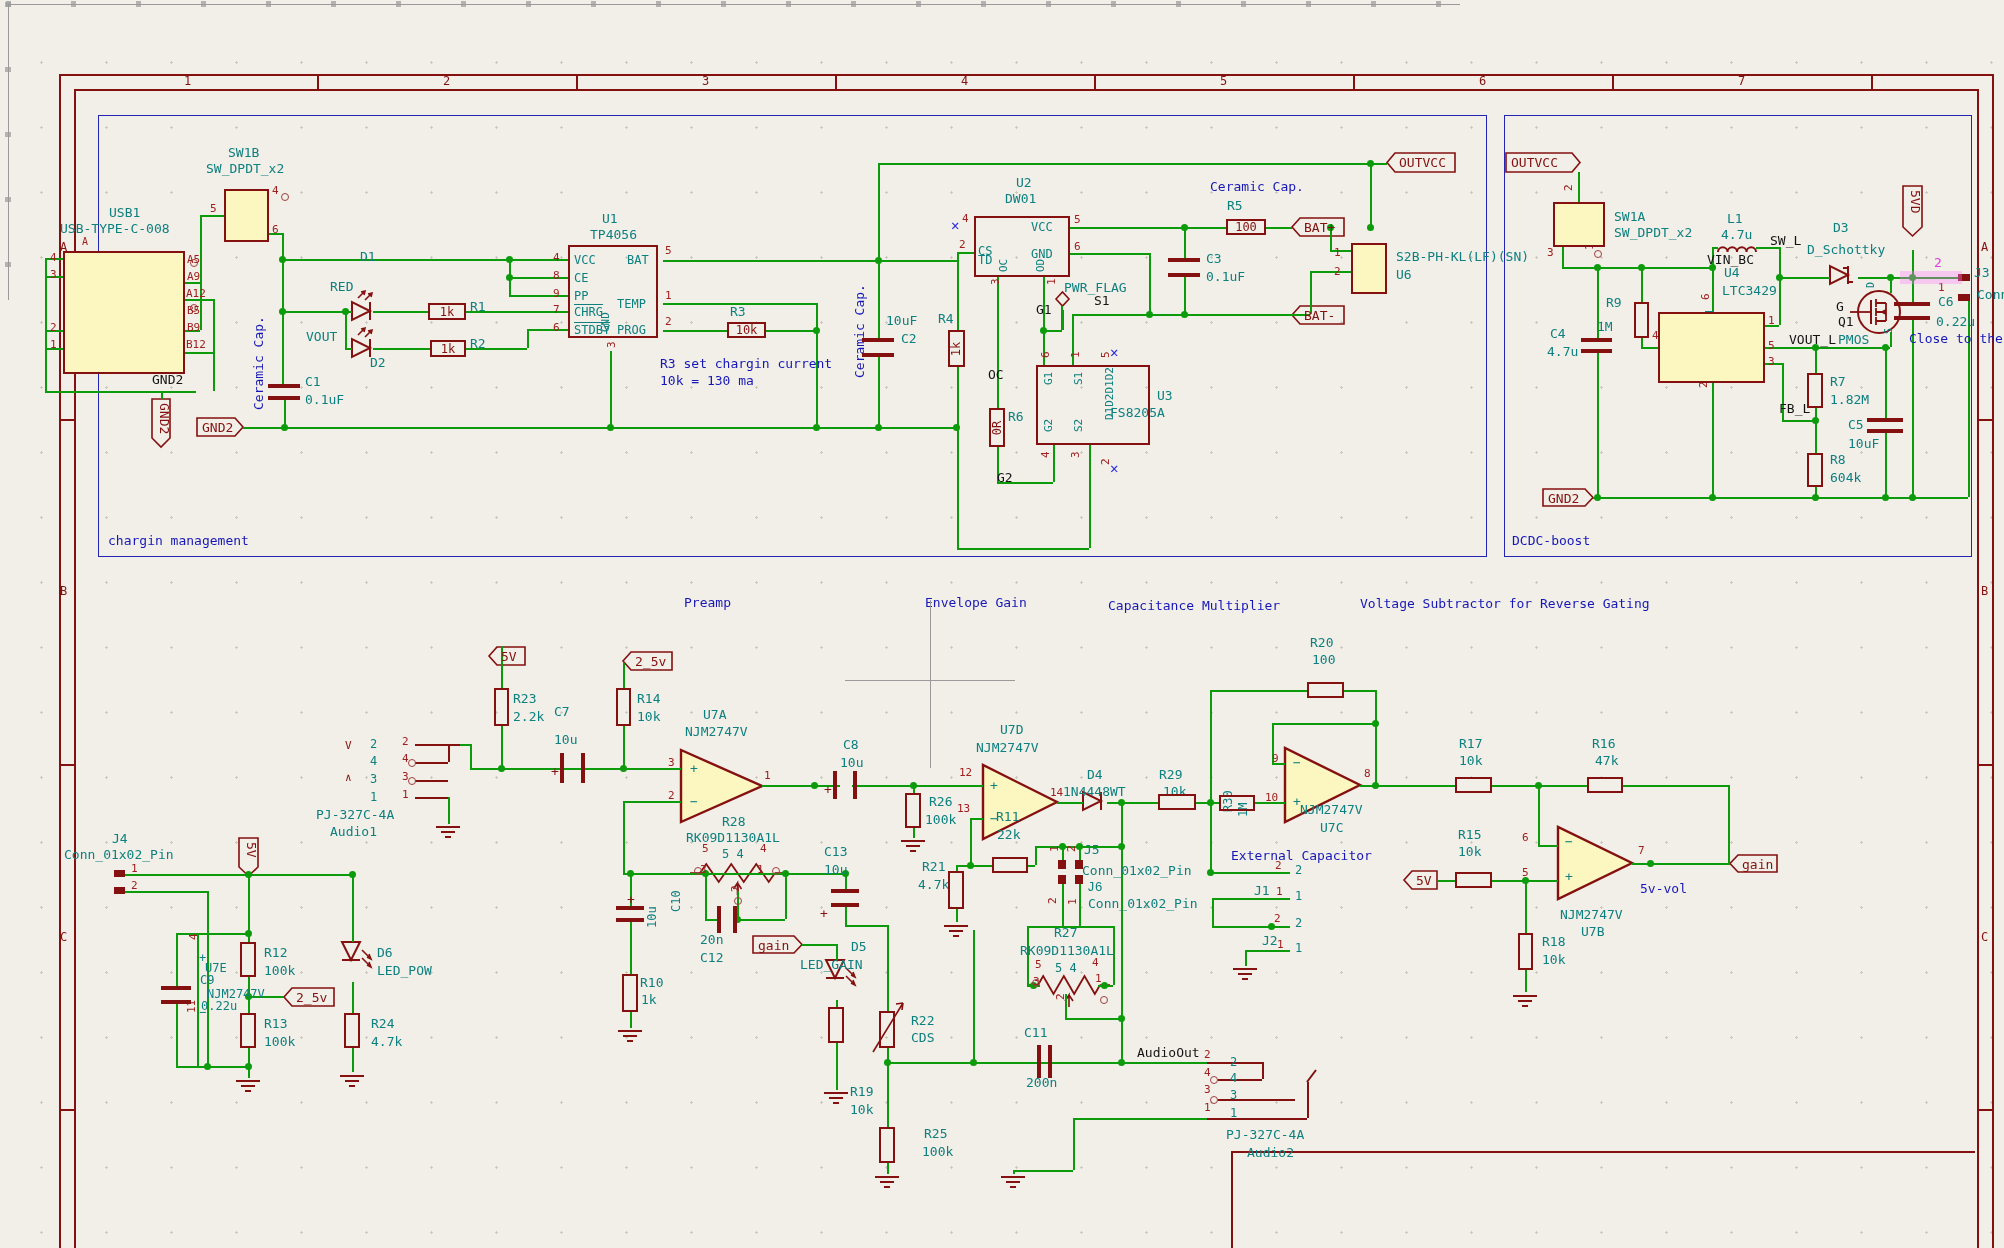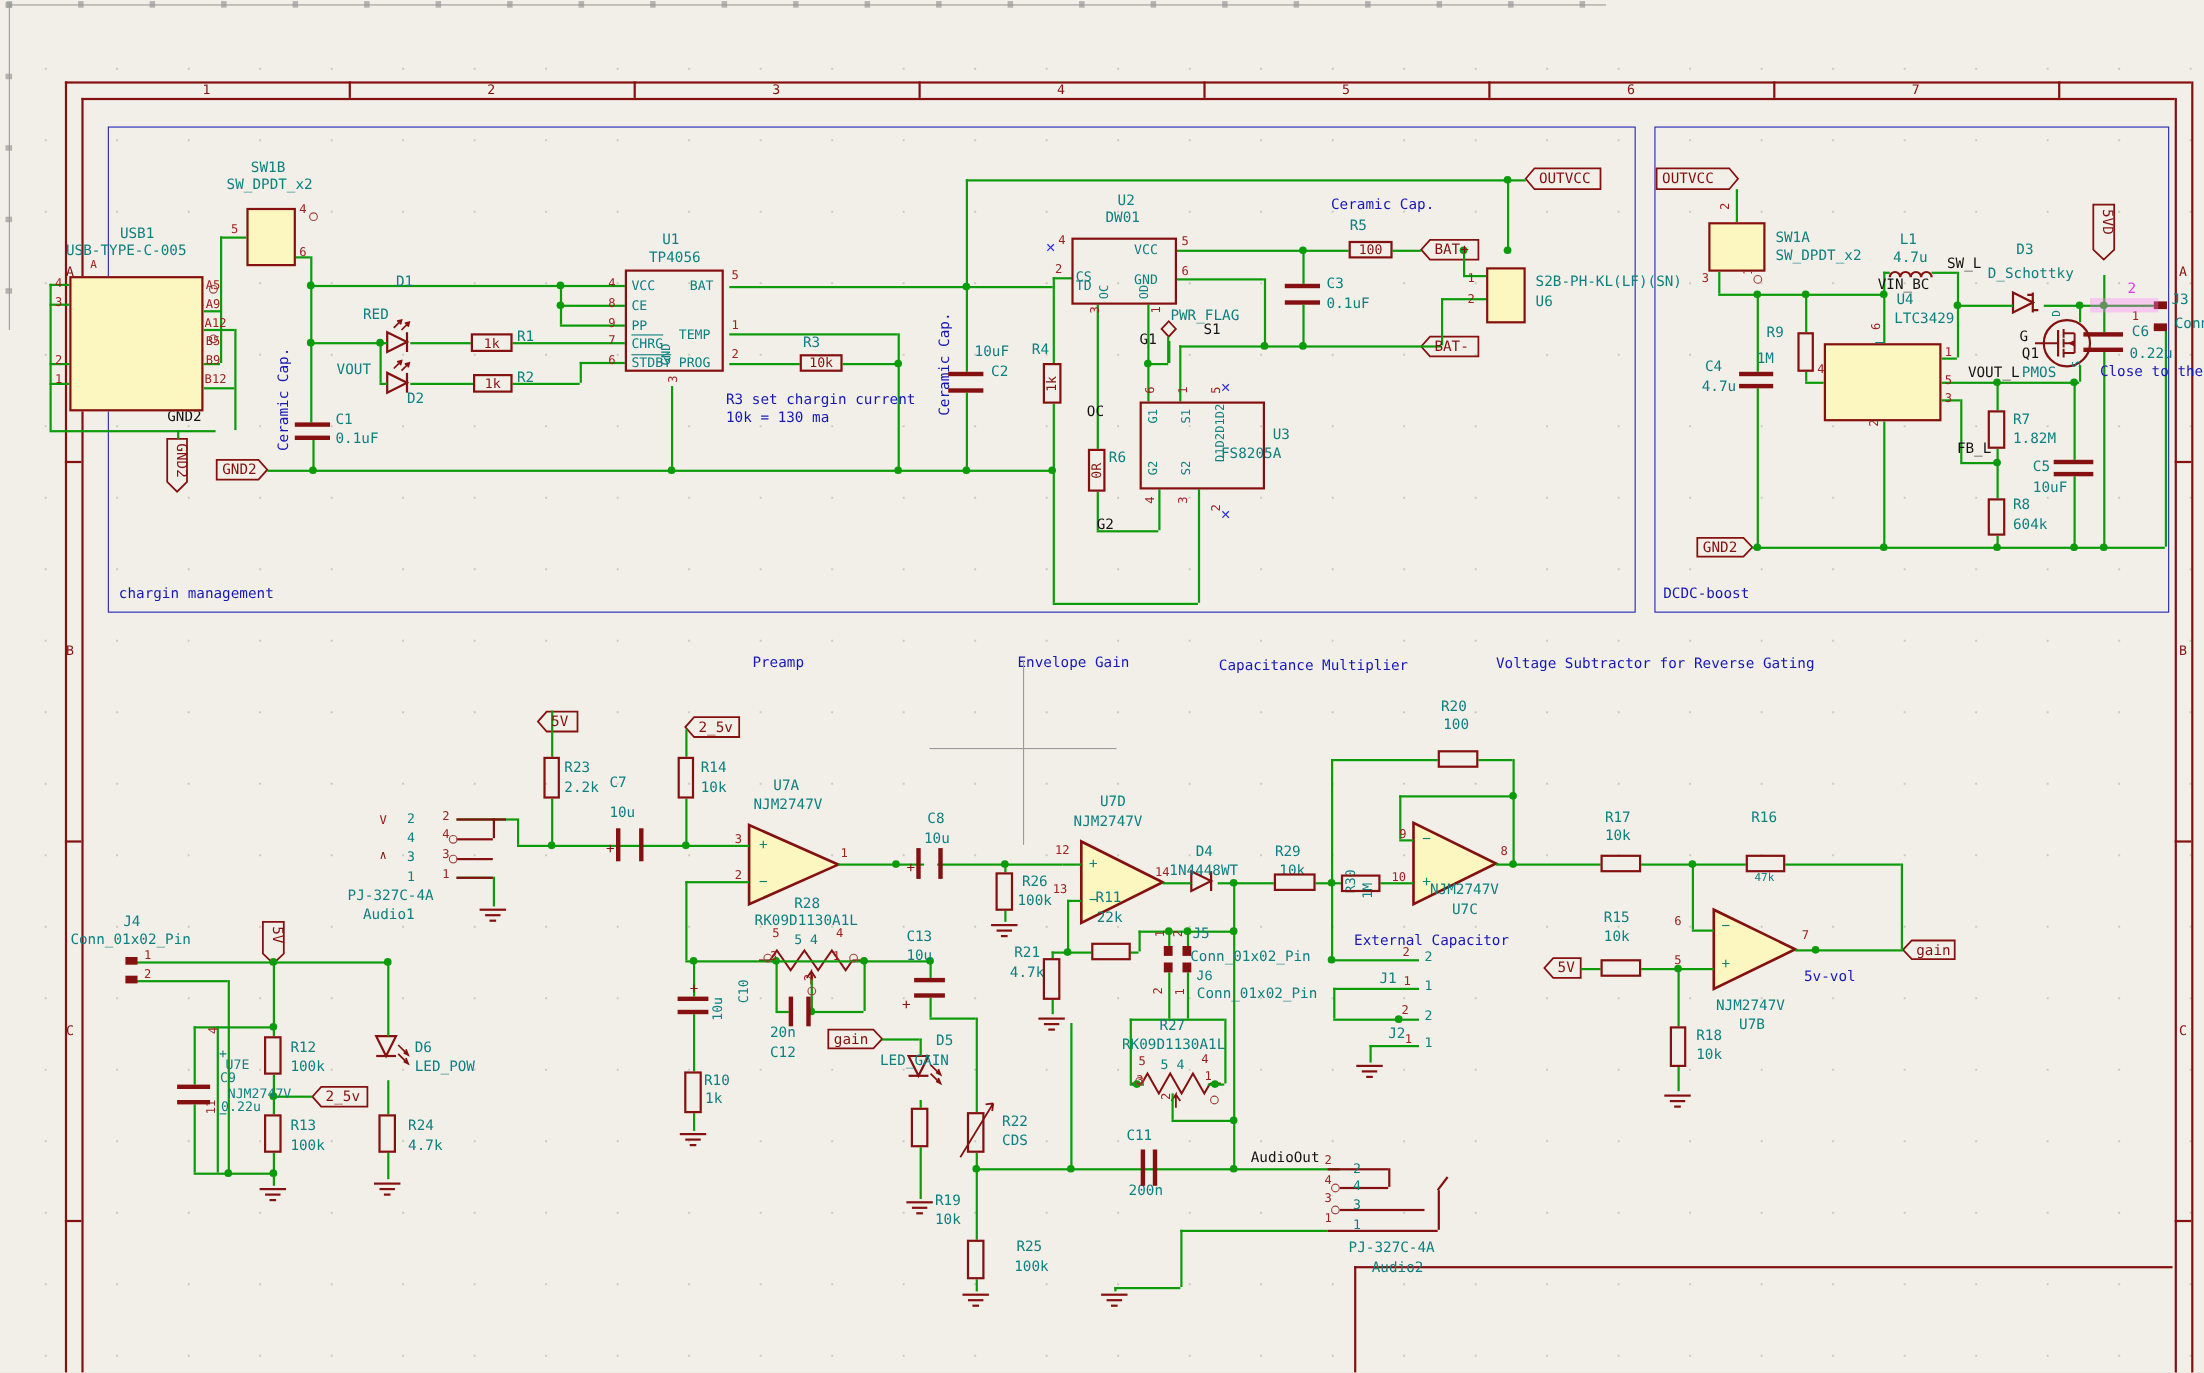--- a/index.html
+++ b/index.html
@@ -470,21 +470,21 @@
       <div class="pinsq" style="left: 1958px; top: 274px; width: 12px; height: 7px;"></div>
       <div class="pinsq" style="left: 1958px; top: 294px; width: 12px; height: 7px;"></div>
       <div class="pinsq" style="left: 1058px; top: 860px; width: 8px; height: 9px;"></div>
       <div class="pinsq" style="left: 1075px; top: 860px; width: 8px; height: 9px;"></div>
       <div class="pinsq" style="left: 1058px; top: 875px; width: 8px; height: 9px;"></div>
       <div class="pinsq" style="left: 1075px; top: 875px; width: 8px; height: 9px;"></div>
       <div class="nc" style="left: 951px; top: 218px;">✕</div>
       <div class="nc" style="left: 1110px; top: 345px;">✕</div>
       <div class="nc" style="left: 1110px; top: 461px;">✕</div>
       <div class="tx k" style="left: 109px; top: 206px; font-size: 13px;">USB1</div>
-      <div class="tx k" style="left: 60px; top: 222px; font-size: 13px;">USB-TYPE-C-005</div>
+      <div class="tx k" style="left: 60px; top: 222px; font-size: 13px;">USB-TYPE-C-008</div>
       <div class="tx r" style="left: 82px; top: 237px; font-size: 10px;">A</div>
       <div class="tx k" style="left: 116px; top: 259px; font-size: 12px;">SHELL</div>
       <div class="tx k" style="left: 116px; top: 276px; font-size: 12px;">SHELL</div>
       <div class="tx k" style="left: 116px; top: 327px; font-size: 12px;">SHELL</div>
       <div class="tx k" style="left: 116px; top: 344px; font-size: 12px;">SHELL</div>
       <div class="tx k" style="left: 146px; top: 259px; font-size: 12px;">CC1</div>
       <div class="tx k" style="left: 142px; top: 276px; font-size: 12px;">VBUS</div>
       <div class="tx k" style="left: 150px; top: 293px; font-size: 12px;">GND</div>
       <div class="tx k" style="left: 146px; top: 310px; font-size: 12px;">CC2</div>
       <div class="tx k" style="left: 142px; top: 327px; font-size: 12px;">VBUS</div>
@@ -756,21 +756,21 @@
       <div class="tx k" style="left: 1230px; top: 1072px; font-size: 12px;">4</div>
       <div class="tx r" style="left: 1204px; top: 1084px; font-size: 11px;">3</div>
       <div class="tx k" style="left: 1230px; top: 1089px; font-size: 12px;">3</div>
       <div class="tx r" style="left: 1204px; top: 1102px; font-size: 11px;">1</div>
       <div class="tx k" style="left: 1230px; top: 1107px; font-size: 12px;">1</div>
       <div class="tx k" style="left: 1226px; top: 1128px; font-size: 13px;">PJ-327C-4A</div>
       <div class="tx k" style="left: 1247px; top: 1146px; font-size: 13px;">Audio2</div>
       <div class="tx k" style="left: 1459px; top: 737px; font-size: 13px;">R17</div>
       <div class="tx k" style="left: 1459px; top: 754px; font-size: 13px;">10k</div>
       <div class="tx k" style="left: 1592px; top: 737px; font-size: 13px;">R16</div>
-      <div class="tx k" style="left: 1595px; top: 754px; font-size: 10px; margin-top: 40px;">47k</div>
+      <div class="tx k" style="left: 1595px; top: 754px; font-size: 13px;">47k</div>
       <div class="tx k" style="left: 1458px; top: 828px; font-size: 13px;">R15</div>
       <div class="tx k" style="left: 1458px; top: 845px; font-size: 13px;">10k</div>
       <div class="tx k" style="left: 1542px; top: 935px; font-size: 13px;">R18</div>
       <div class="tx k" style="left: 1542px; top: 953px; font-size: 13px;">10k</div>
       <div class="tx r" style="left: 1522px; top: 832px; font-size: 11px;">6</div>
       <div class="tx r" style="left: 1522px; top: 867px; font-size: 11px;">5</div>
       <div class="tx k" style="left: 1565px; top: 835px; font-size: 13px;">−</div>
       <div class="tx k" style="left: 1565px; top: 870px; font-size: 13px;">+</div>
       <div class="tx r" style="left: 1638px; top: 845px; font-size: 11px;">7</div>
       <div class="tx k" style="left: 1560px; top: 908px; font-size: 13px;">NJM2747V</div>

